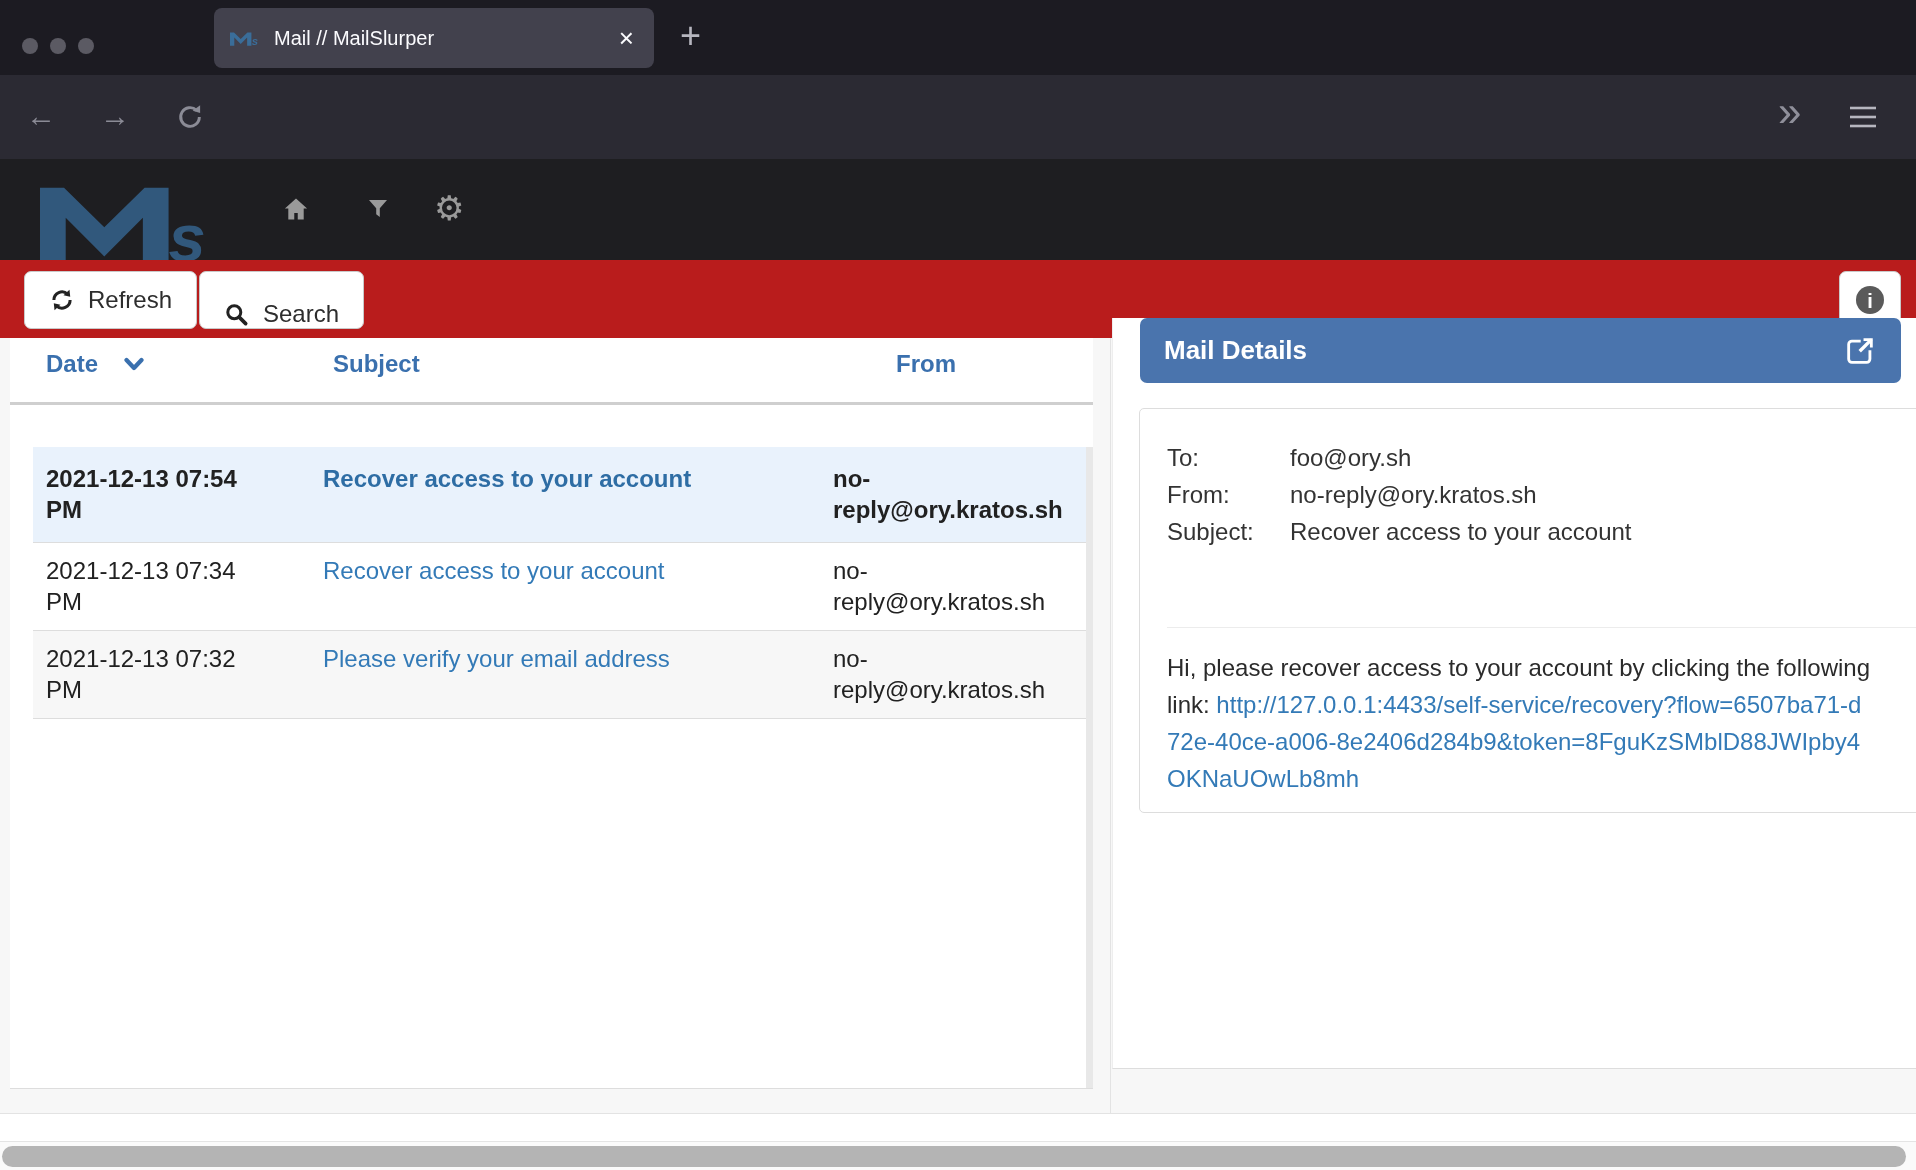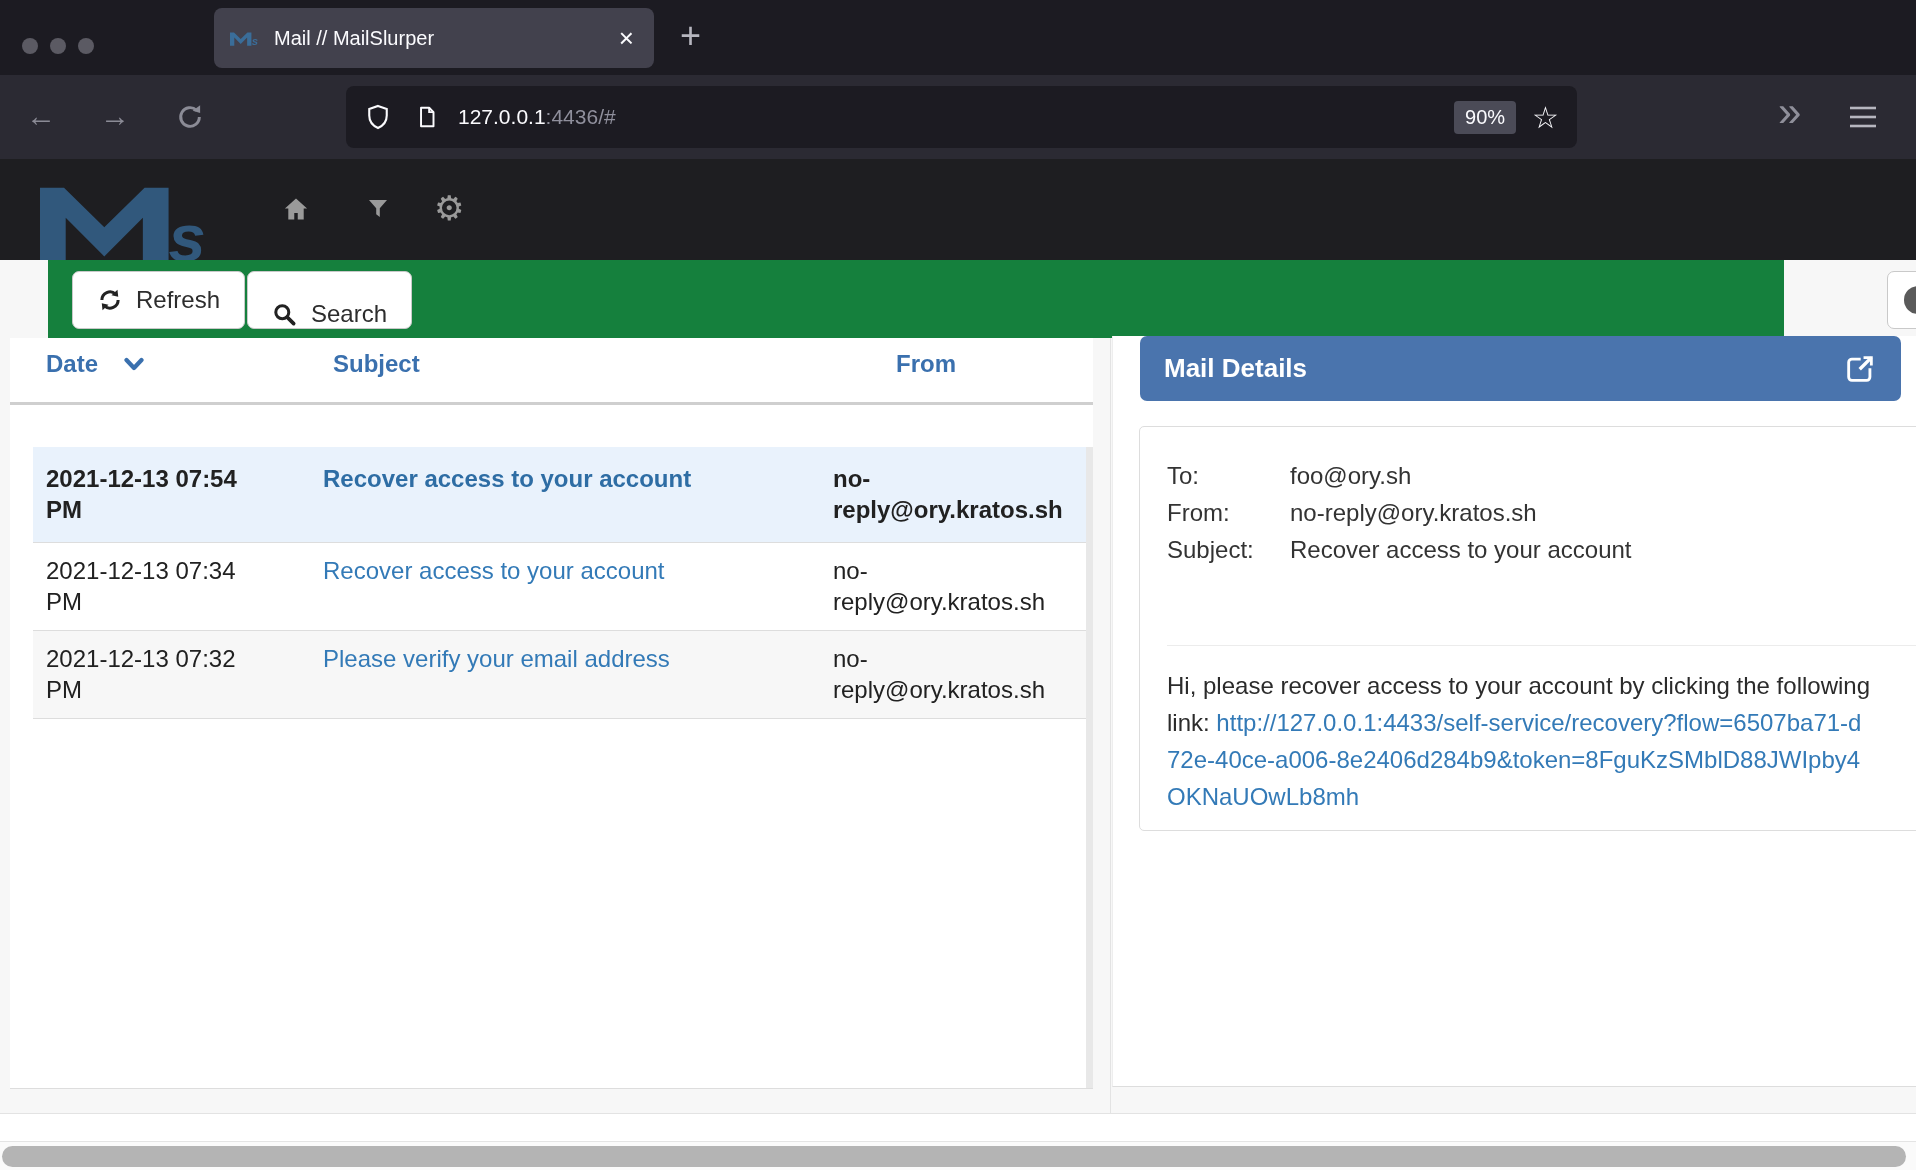--- a/index.html
+++ b/index.html
@@ -29,21 +29,21 @@
   .url-host{color:#fbfbfe;}
   .url-rest{color:#8f8f9c;}
   #zoombadge{background:#4b4b57;color:#fbfbfe;font-size:20px;border-radius:4px;padding:5px 11px;margin-right:16px;}
   #star{color:#fbfbfe;font-size:30px;margin-right:18px;}
   #overflow{left:1778px;top:16px;color:#8f8f9a;font-size:42px;line-height:42px;}
 
   
   #appheader{left:0;top:159px;width:1916px;height:101px;background:#1e1e21;overflow:hidden;}
 
   
-  #subtoolbar{left:0;top:260px;width:1736px;height:78px;background:#15803d;margin-left:48px;}
+  #subtoolbar{left:0;top:260px;width:1916px;height:78px;background:#b91c1c;}
   .btn{position:absolute;top:11px;height:58px;background:#fff;border:1px solid #c9c9c9;border-radius:7px;
        display:flex;align-items:center;gap:13px;padding:0 24px;box-sizing:border-box;
        font-size:24px;color:#2d2d2d;}
   #btn-refresh{left:24px;}
   #btn-search{left:199px;align-items:flex-end;}
   #btn-info{left:1839px;width:62px;justify-content:center;padding:0;}
 
   
   #left-panel{left:10px;top:338px;width:1083px;height:750px;background:#fff;border-bottom:1px solid #ddd;}
   #thead{position:absolute;top:12px;left:36px;right:0;display:flex;
@@ -60,21 +60,21 @@
   .c-date{width:215px;margin-right:62px;}
   .c-subj{flex:1;color:var(--link,#337ab7);}
   .c-from{width:232px;padding-right:21px;}
   .mrow.sel .c-date,.mrow.sel .c-from{font-weight:bold;}
   .mrow.sel .c-subj{font-weight:bold;color:var(--subjsel,#2e6da4);}
   #vtrack{position:absolute;left:1076px;top:109px;bottom:0;width:7px;background:#e8e8e8;}
 
   #vdivider{left:1110px;top:338px;width:1px;height:775px;background:#e3e3e3;}
 
   
-  #right-panel{left:1112px;top:336px;width:804px;height:750px;background:#fff;
+  #right-panel{left:1112px;top:318px;width:804px;height:750px;background:#fff;
                border-bottom:1px solid #ddd;border-left:1px solid #eee;}
   #md-header{position:absolute;left:27px;top:0;width:761px;height:65px;border-radius:7px;
              background:var(--phead,#4a74ad);display:flex;align-items:center;box-sizing:border-box;padding:0 24px;}
   #md-header .t{color:#fff;font-size:26px;font-weight:bold;flex:1;}
   #md-card{position:absolute;left:26px;top:90px;width:852px;height:405px;background:#fff;
            border:1px solid #ddd;border-radius:5px;box-sizing:border-box;}
   .meta{position:absolute;left:27px;top:30px;font-size:24px;color:#333;line-height:37px;}
   .meta .mr{display:flex;}
   .meta .ml{width:123px;}
   #md-div{position:absolute;left:27px;right:27px;top:218px;height:1px;background:#ececec;}
@@ -110,33 +110,20 @@
   <div class="abs" id="newtab">+</div>
 </div>
 
 <div class="abs" id="navbar">
   <span class="abs nav-ic" style="left:26px;">←</span>
   <span class="abs nav-ic" style="left:100px;">→</span>
   <svg class="abs" style="left:174px;top:26px;" width="32" height="32" viewBox="0 0 24 24">
     <path d="M19 12a7 7 0 1 1-2.1-5" fill="none" stroke="#8b8b96" stroke-width="2.2"></path>
     <polygon points="19.6,3.2 19.6,9 14,7.4" fill="#8b8b96"></polygon>
   </svg>
-  <div class="abs" id="urlfield">
-    <svg style="margin-left:18px;" width="28" height="30" viewBox="0 0 24 24">
-      <path d="M12 2.5l7.5 2.7v5.6c0 5-3.2 8.8-7.5 10.7C7.7 19.6 4.5 15.8 4.5 10.8V5.2Z" fill="none" stroke="#fbfbfe" stroke-width="1.8"></path>
-    </svg>
-    <svg style="margin-left:22px;" width="26" height="28" viewBox="0 0 24 24">
-      <path d="M6.5 3.5h7.5l4 4v13h-11.5z" fill="none" stroke="#fbfbfe" stroke-width="1.8" stroke-linejoin="round"></path>
-      <path d="M14 3.5v4h4" fill="none" stroke="#fbfbfe" stroke-width="1.8"></path>
-    </svg>
-    <span class="urltext"><span class="url-host">127.0.0.1</span><span class="url-rest">:4436/#</span></span>
-    <span style="flex:1;"></span>
-    <span id="zoombadge">90%</span>
-    <span id="star">☆</span>
-  </div>
   <span class="abs" id="overflow">»</span>
   <svg class="abs" style="left:1848px;top:29px;" width="30" height="26" viewBox="0 0 30 26">
     <g stroke="#b6b6bf" stroke-width="2.6">
       <line x1="2" y1="4" x2="28" y2="4"></line>
         <line x1="2" y1="13" x2="28" y2="13"></line>
         <line x1="2" y1="22" x2="28" y2="22"></line>
     </g>
   </svg>
 </div>
 

